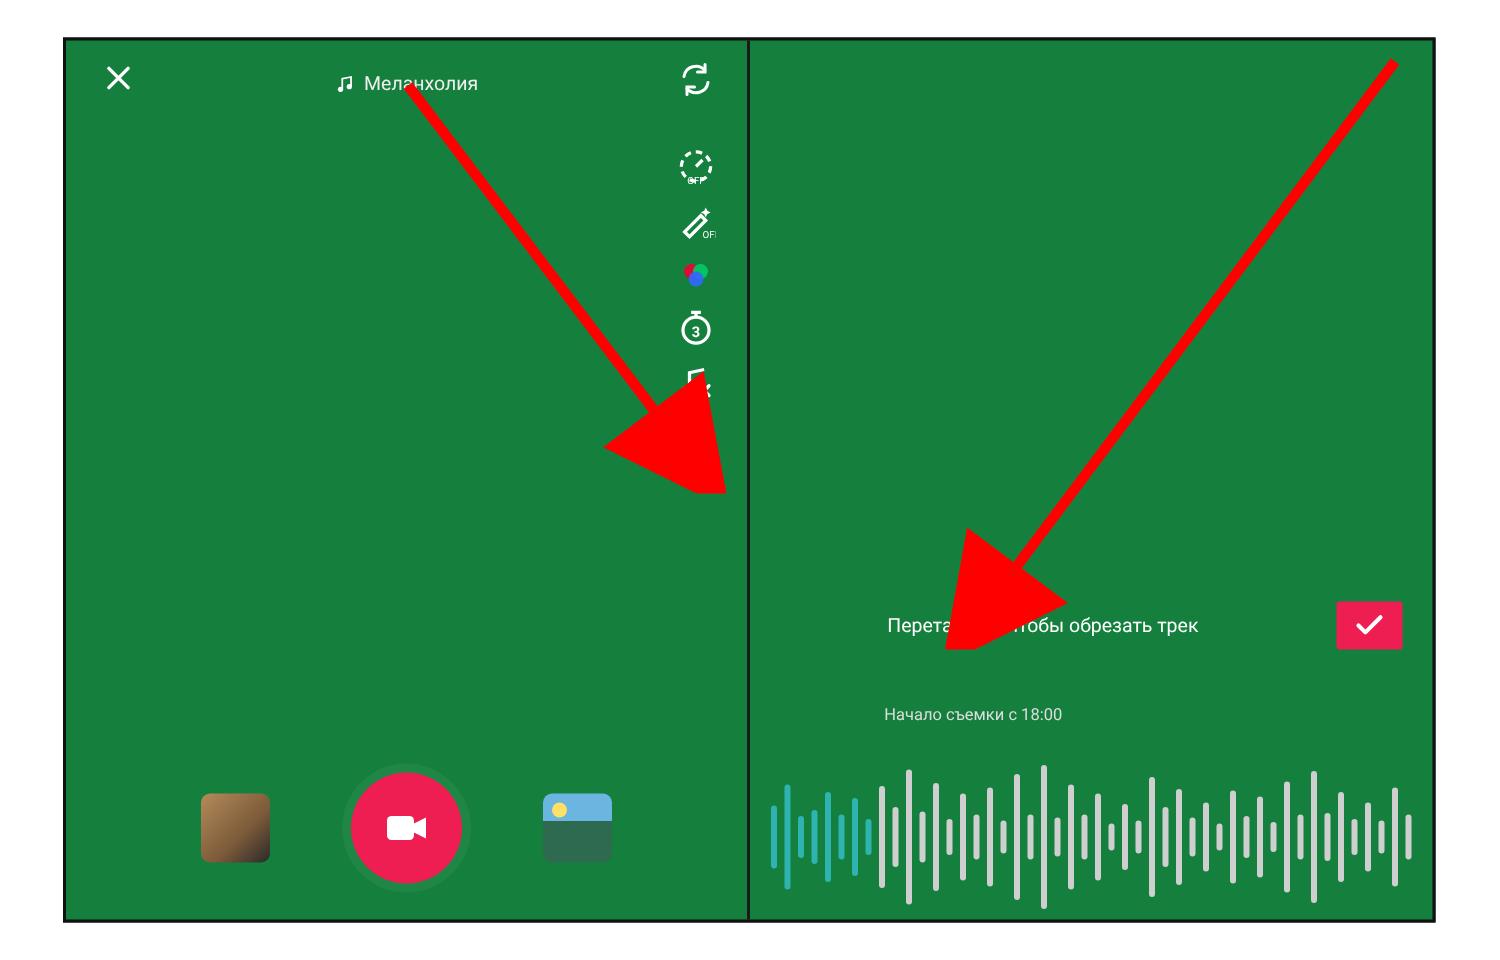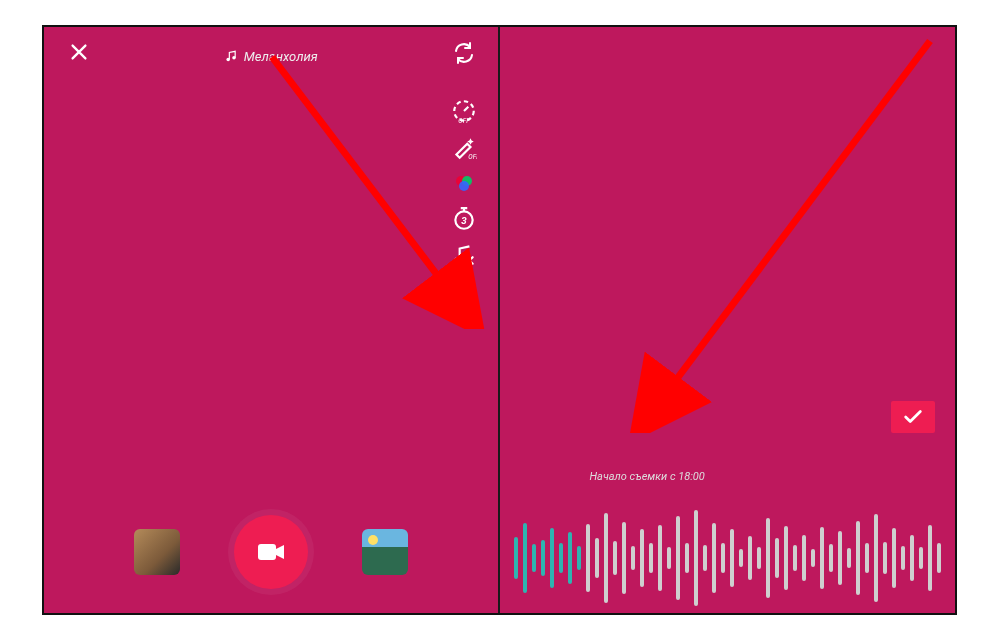--- a/index.html
+++ b/index.html
@@ -18,23 +18,22 @@
     width: 915px;
     height: 590px;
     background: #0a0907;
     border: 2px solid #111;
     display: flex;
   }
   .screen {
     position: relative;
     width: 50%;
     height: 100%;
-    background: #be185d;
+    background: #15803d;
     overflow: hidden;
-    font-style: italic;
   }
   .screen:first-child { border-right: 2px solid #1a1a1a; }
   
   .topbar {
     position: absolute;
     top: 14px; left: 0; right: 0;
     height: 30px;
     display: flex;
     align-items: center;
     color: #fff;
@@ -230,20 +229,21 @@
       <defs>
           <marker id="ah1" markerWidth="12" markerHeight="12" refX="2" refY="6" orient="auto">
             <path d="M0 0 L12 6 L0 12 z" fill="#ff0000"></path>
           </marker>
         </defs>
       <line x1="18" y1="8" x2="190" y2="235" stroke="#ff0000" stroke-width="7" marker-end="url(#ah1)"></line>
     </svg>
   </div>
 
   <div class="screen">
+    <div class="trim-label">Перетащите, чтобы обрезать трек</div>
     <div class="confirm-btn">
       <svg width="22" height="22" viewBox="0 0 24 24">
           <path d="M4 12 l5 5 L20 6" stroke="#fff" stroke-width="3" fill="none" stroke-linecap="round" stroke-linejoin="round"></path>
         </svg>
     </div>
     <div class="start-label">Начало съемки с 18:00</div>
 
     <div class="waveform" id="wf">
         <div class="bar teal" style="height: 42px;"></div>
         <div class="bar teal" style="height: 70px;"></div>

